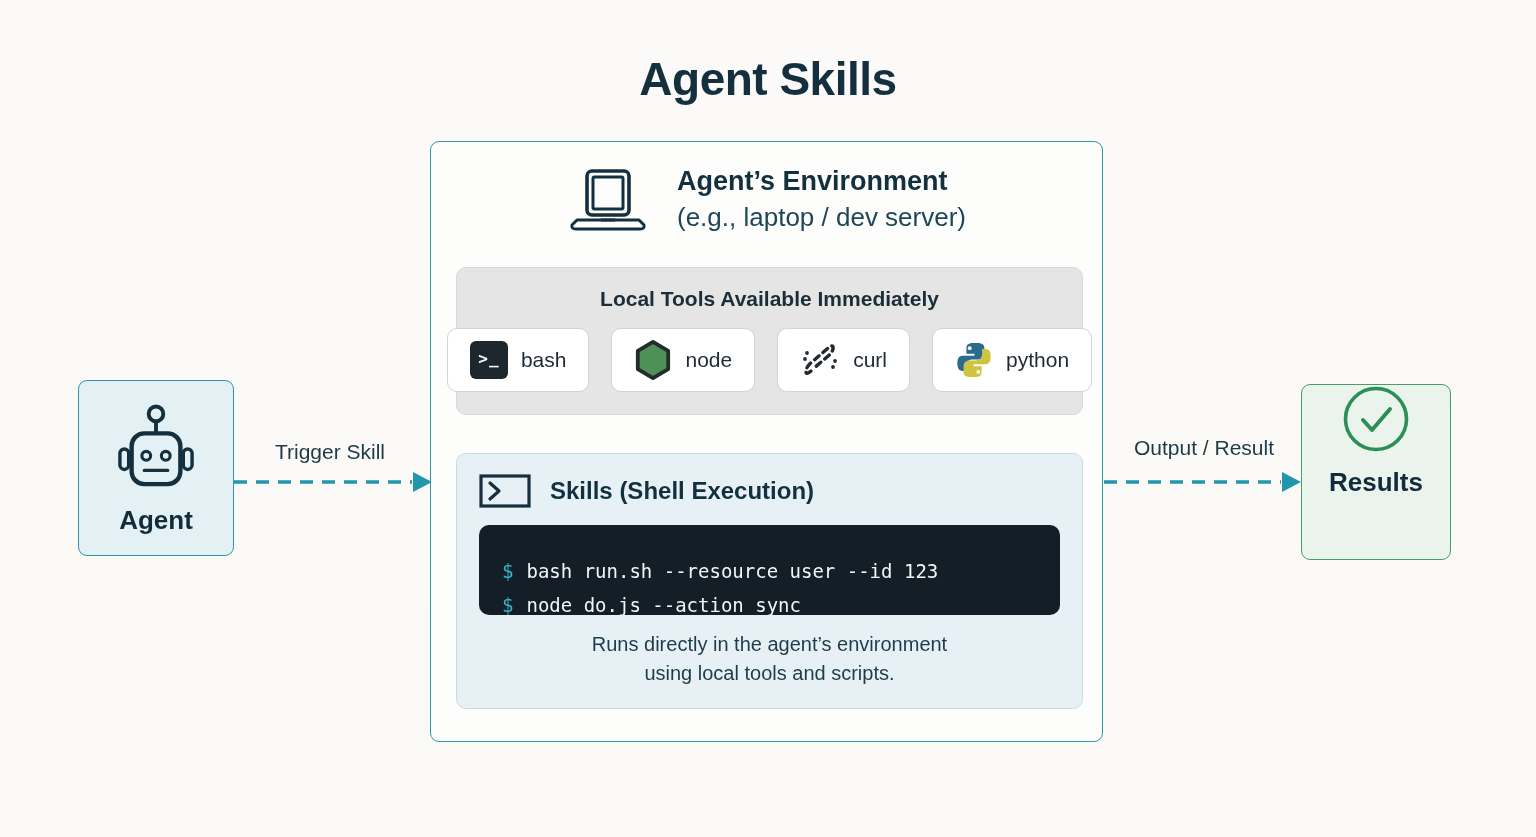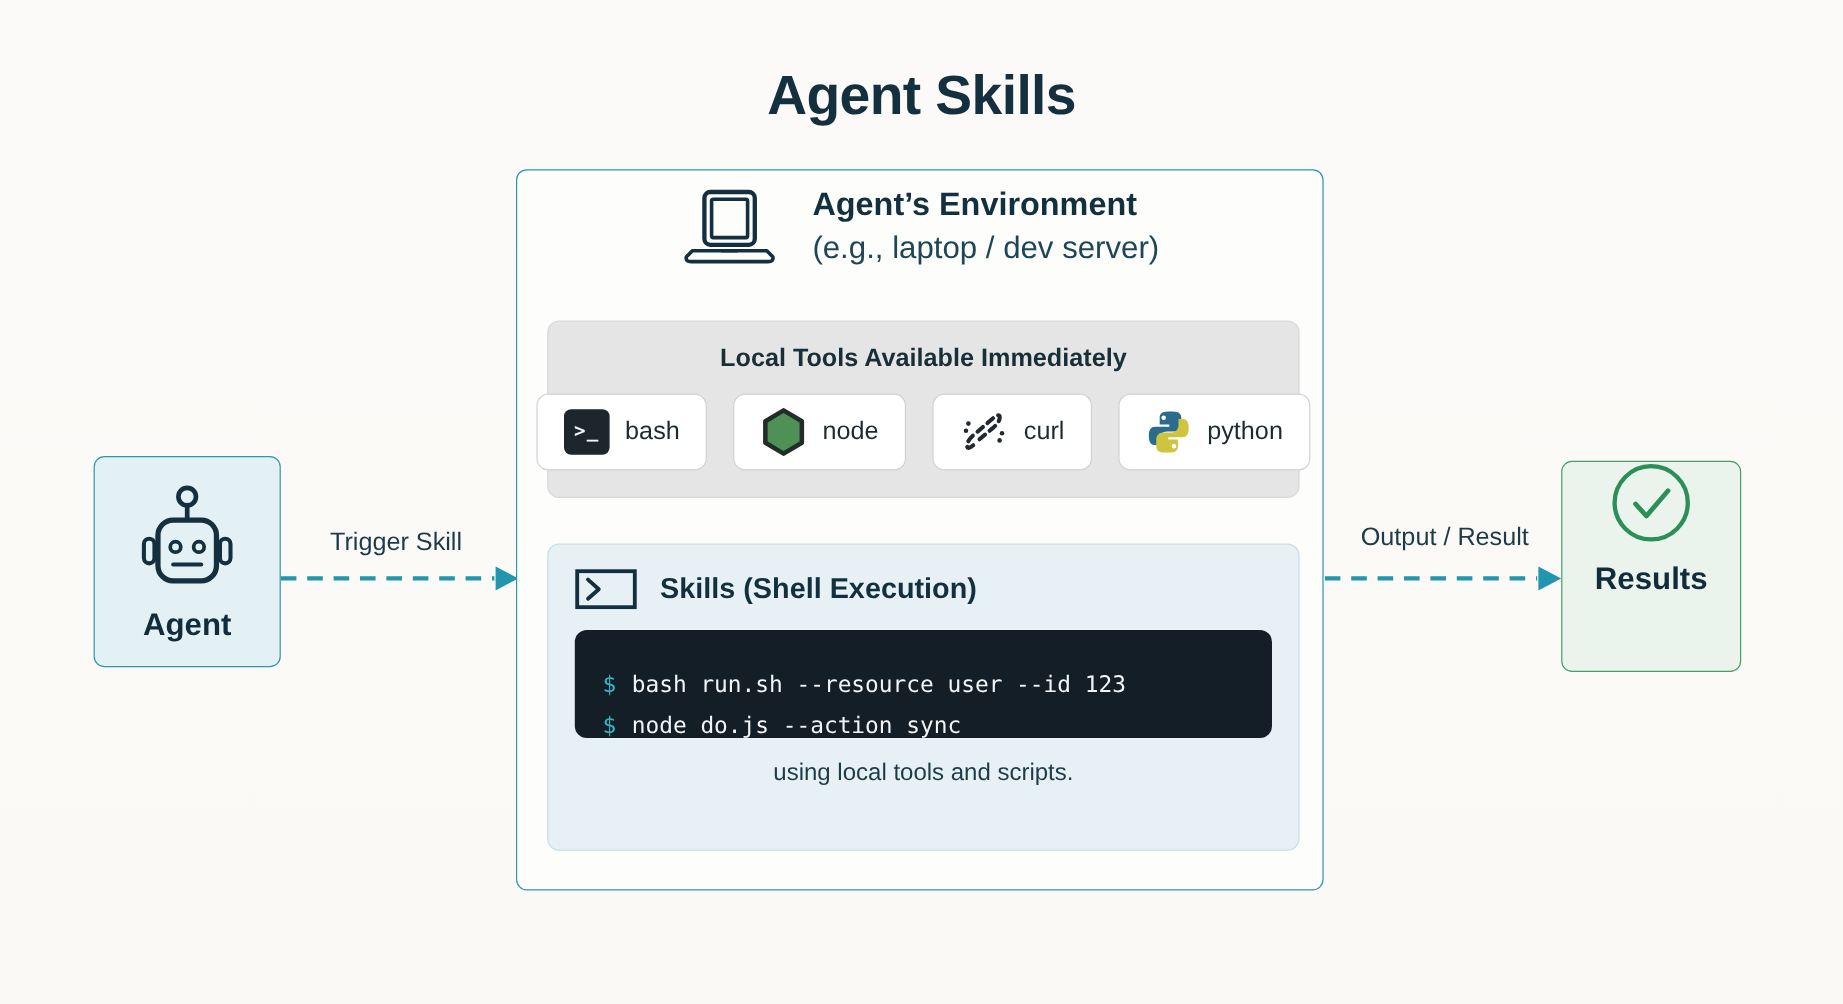--- a/index.html
+++ b/index.html
@@ -69,21 +69,21 @@
   .env-box {
     position: absolute;
     left: 430px; top: 141px;
     width: 673px; height: 601px;
     background: #fdfdfc;
     border: 1.5px solid #2e98aa;
     border-radius: 9px;
   }
   .env-header {
     position: absolute;
-    top: 13px; left: 0; width: 100%;
+    top: 24px; left: 0; width: 100%;
     display: flex;
     align-items: center;
     justify-content: center;
     gap: 28px;
   }
   .env-header-text { text-align: left; }
   .env-title { font-size: 27px; font-weight: 700; color: #13303e; }
   .env-subtitle { font-size: 26px; font-weight: 400; color: #1f4656; margin-top: 5px; }
   
   .tools-panel {
@@ -273,20 +273,21 @@
         </span>
         <span class="skills-title">Skills (Shell Execution)</span>
       </div>
 
       <div class="terminal">
         <div class="term-line"><span class="prompt">$</span><span>bash run.sh --resource user --id 123</span></div>
         <div class="term-line"><span class="prompt">$</span><span>node do.js --action sync</span></div>
       </div>
 
       <div class="skills-caption">
+        <div>Runs directly in the agent’s environment</div>
         <div>using local tools and scripts.</div>
       </div>
     </div>
 
   </div>
 
   <div class="arrow-label" style="left:1118px; top:436px; width:172px;">Output / Result</div>
   <div class="arrow" style="left:1104px; top:470px; width:197px;">
     <svg width="197" height="24" viewBox="0 0 197 24">
       <line x1="0" y1="12" x2="177" y2="12" stroke="#2196ac" stroke-width="3.5" stroke-dasharray="13 9"></line>

